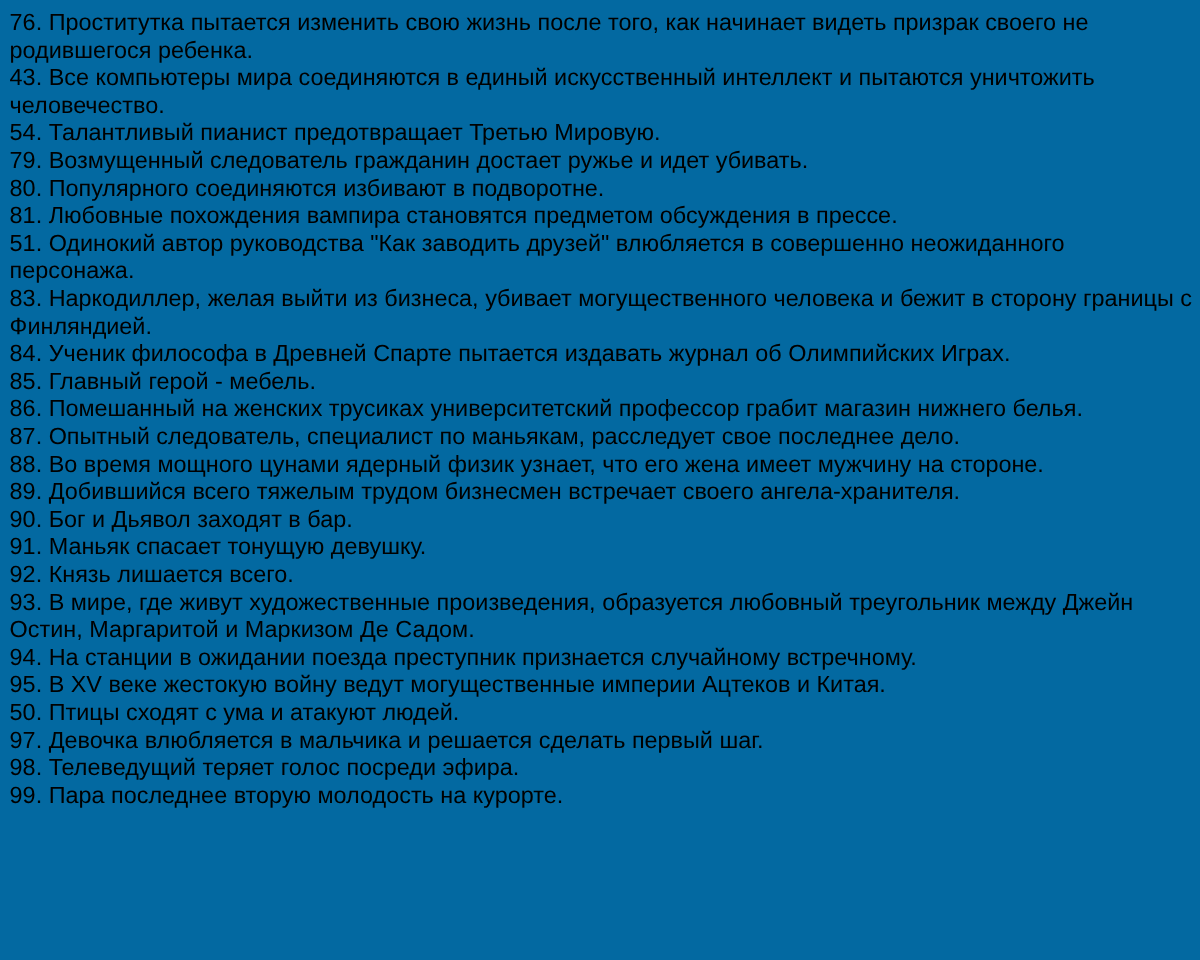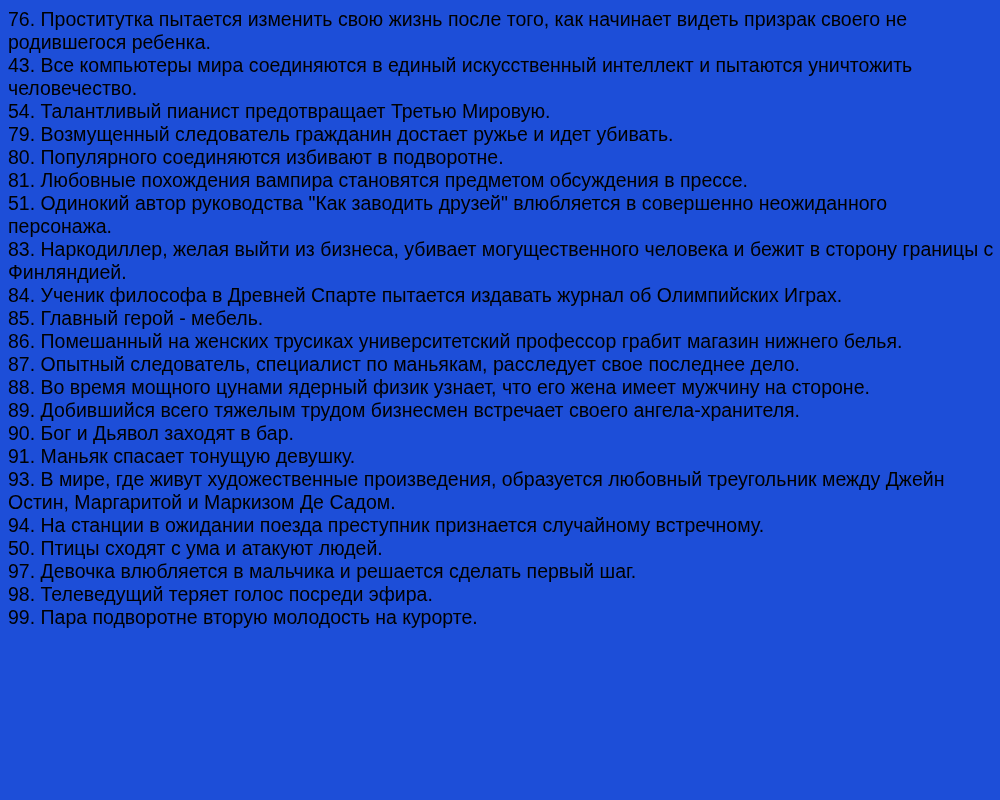--- a/index.html
+++ b/index.html
@@ -11,21 +11,21 @@
     width: 1000px;
     height: 800px;
     overflow: hidden;
     font-family: "Liberation Sans", "DejaVu Sans", sans-serif;
   }
   .page {
     box-sizing: border-box;
     width: 1000px;
     height: 800px;
     padding: 8px 6px 0 8px;
-    background: #1d4ed8;
+    background: #0369a1;
   }
   .plot-list {
     margin: 0;
     padding: 0;
     list-style: none;
     color: #000000;
     font-size: 19.5px;
     line-height: 23px;
     letter-spacing: 0;
   }
@@ -52,20 +52,22 @@
       <li class="plot-item"><span class="num">51.</span> <span class="txt">Одинокий автор руководства "Как заводить друзей" влюбляется в совершенно неожиданного персонажа.</span></li>
       <li class="plot-item"><span class="num">83.</span> <span class="txt">Наркодиллер, желая выйти из бизнеса, убивает могущественного человека и бежит в сторону границы с Финляндией.</span></li>
       <li class="plot-item"><span class="num">84.</span> <span class="txt">Ученик философа в Древней Спарте пытается издавать журнал об Олимпийских Играх.</span></li>
       <li class="plot-item"><span class="num">85.</span> <span class="txt">Главный герой - мебель.</span></li>
       <li class="plot-item"><span class="num">86.</span> <span class="txt">Помешанный на женских трусиках университетский профессор грабит магазин нижнего белья.</span></li>
       <li class="plot-item"><span class="num">87.</span> <span class="txt">Опытный следователь, специалист по маньякам, расследует свое последнее дело.</span></li>
       <li class="plot-item"><span class="num">88.</span> <span class="txt">Во время мощного цунами ядерный физик узнает, что его жена имеет мужчину на стороне.</span></li>
       <li class="plot-item"><span class="num">89.</span> <span class="txt">Добившийся всего тяжелым трудом бизнесмен встречает своего ангела-хранителя.</span></li>
       <li class="plot-item"><span class="num">90.</span> <span class="txt">Бог и Дьявол заходят в бар.</span></li>
       <li class="plot-item"><span class="num">91.</span> <span class="txt">Маньяк спасает тонущую девушку.</span></li>
+      <li class="plot-item"><span class="num">92.</span> <span class="txt">Князь лишается всего.</span></li>
       <li class="plot-item"><span class="num">93.</span> <span class="txt">В мире, где живут художественные произведения, образуется любовный треугольник между Джейн Остин, Маргаритой и Маркизом Де Садом.</span></li>
       <li class="plot-item"><span class="num">94.</span> <span class="txt">На станции в ожидании поезда преступник признается случайному встречному.</span></li>
+      <li class="plot-item"><span class="num">95.</span> <span class="txt">В XV веке жестокую войну ведут могущественные империи Ацтеков и Китая.</span></li>
       <li class="plot-item"><span class="num">50.</span> <span class="txt">Птицы сходят с ума и атакуют людей.</span></li>
       <li class="plot-item"><span class="num">97.</span> <span class="txt">Девочка влюбляется в мальчика и решается сделать первый шаг.</span></li>
       <li class="plot-item"><span class="num">98.</span> <span class="txt">Телеведущий теряет голос посреди эфира.</span></li>
-      <li class="plot-item"><span class="num">99.</span> <span class="txt">Пара подворотне вторую молодость на курорте.</span></li>
+      <li class="plot-item"><span class="num">99.</span> <span class="txt">Пара последнее вторую молодость на курорте.</span></li>
     </ol>
 </main>
 
 </body></html>

